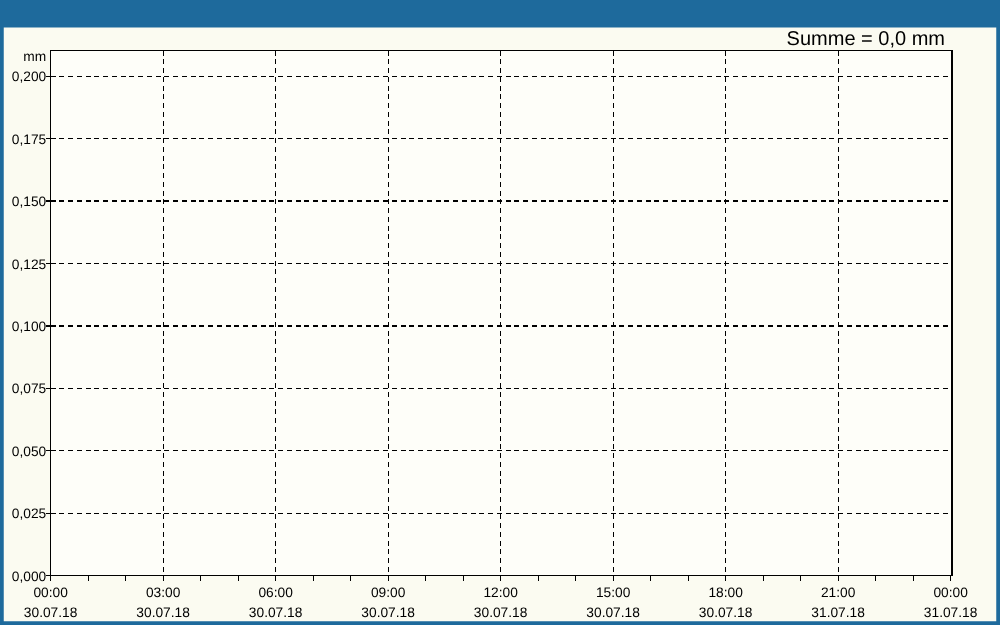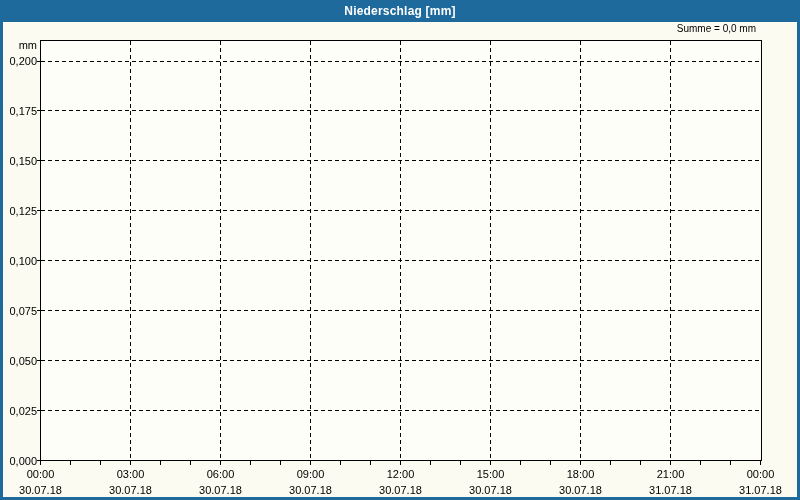--- a/index.html
+++ b/index.html
@@ -35,44 +35,41 @@
   .content {
     position: absolute;
     left: 3px; right: 3px;
     top: 22px; bottom: 3px;
     background: #FBFBF1;
   }
   .summary-label {
     position: absolute;
     top: 23px;
     right: 44px;
-    font-size: 10px;
+    font-size: 16px;
     color: #000000;
     z-index: 2;
   }
   svg.chart {
     position: absolute;
     left: 0; top: 0;
     width: 800px;
     height: 500px;
     z-index: 1;
   }
   svg.chart text {
     font-family: "Liberation Sans", sans-serif;
     font-size: 11px;
     fill: #000000;
   }
 </style>
 </head>
 <body>
 
 <div class="window">
-  <div class="titlebar">
-    <span class="title-text">Niederschlag [mm]</span>
-  </div>
   <div class="content"></div>
   <div class="summary-label">Summe = 0,0 mm</div>
   <svg class="chart" id="chart-svg" viewBox="0 0 800 500" xmlns="http://www.w3.org/2000/svg">
       <rect x="40.5" y="40.5" width="721" height="420" fill="#FEFEF9" stroke="#000000" stroke-width="1" shape-rendering="crispEdges"></rect>
       <g>
         <line x1="40.5" x2="761.5" y1="410.5625" y2="410.5625" stroke="#000000" stroke-width="1" stroke-dasharray="4 3" shape-rendering="crispEdges"></line>
         <line x1="40.5" x2="761.5" y1="360.625" y2="360.625" stroke="#000000" stroke-width="1" stroke-dasharray="4 3" shape-rendering="crispEdges"></line>
         <line x1="40.5" x2="761.5" y1="310.6875" y2="310.6875" stroke="#000000" stroke-width="1" stroke-dasharray="4 3" shape-rendering="crispEdges"></line>
         <line x1="40.5" x2="761.5" y1="260.75" y2="260.75" stroke="#000000" stroke-width="1" stroke-dasharray="4 3" shape-rendering="crispEdges"></line>
         <line x1="40.5" x2="761.5" y1="210.8125" y2="210.8125" stroke="#000000" stroke-width="1" stroke-dasharray="4 3" shape-rendering="crispEdges"></line>

